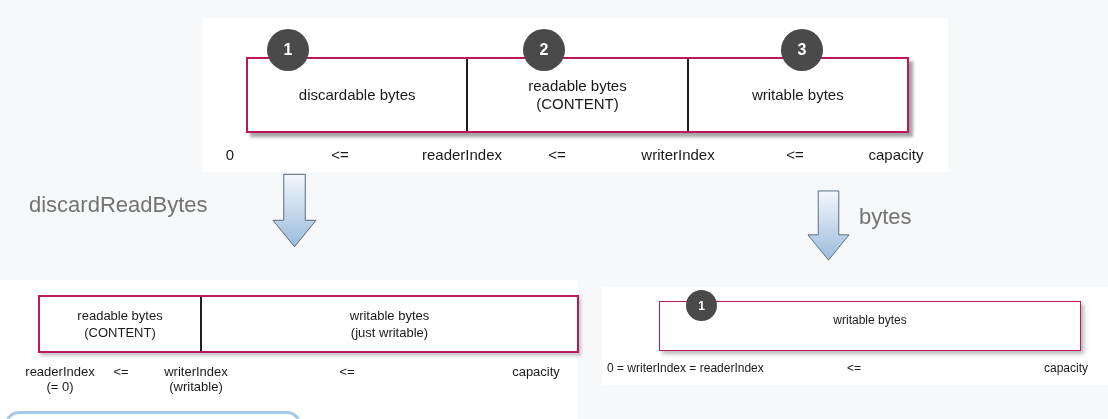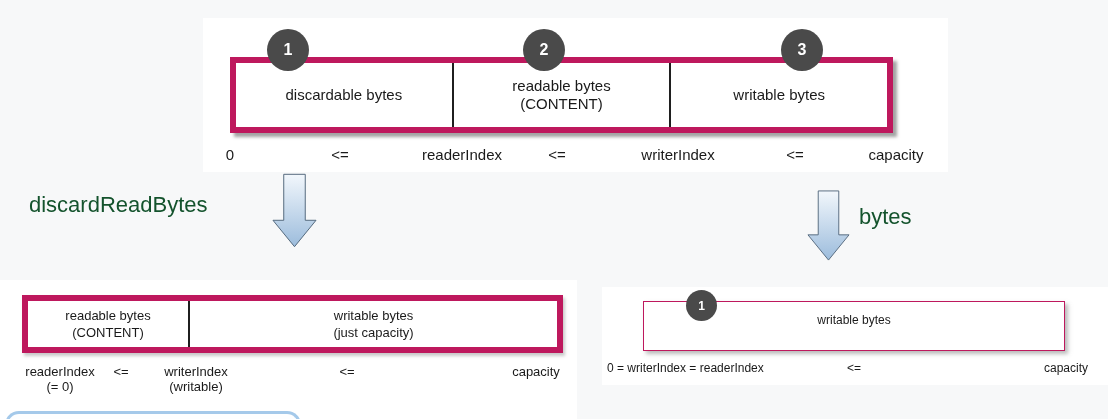--- a/index.html
+++ b/index.html
@@ -2,21 +2,21 @@
 <html><head>
 <meta charset="utf-8">
 <style>
   html,body{margin:0;padding:0;width:1108px;height:419px;overflow:hidden;
     background:#f7f8f9;font-family:"Liberation Sans","DejaVu Sans",sans-serif;color:#1a1a1a;position:relative;}
   .panel{position:absolute;background:#ffffff;}
   #panel-top{left:203px;top:18px;width:745px;height:154px;}
   #panel-bl{left:0;top:280px;width:577px;height:139px;}
   #panel-br{left:602px;top:287px;width:506px;height:98px;}
 
-  .bbox{position:absolute;background:#fff;border:6px solid #be185d;box-sizing:border-box;display:flex;}
+  .bbox{position:absolute;background:#fff;border:2px solid #be185d;box-sizing:border-box;display:flex;margin-left:16px;}
   #box-top{left:230px;top:57px;width:663px;height:76px;box-shadow:4px 4px 3px rgba(90,90,90,.55);}
   #box-bl{left:22px;top:295px;width:541px;height:58px;box-shadow:2px 3px 3px rgba(120,120,120,.4);}
   #box-br{left:643px;top:301px;width:422px;height:50px;border-width:1px;box-shadow:3px 3px 4px rgba(120,120,120,.5);}
 
   .section{display:flex;flex-direction:column;justify-content:center;align-items:center;
     text-align:center;font-size:15px;line-height:18px;}
   .sec-divider{border-right:2px solid #1f1f1f;}
   #box-top .section{flex:1 1 0;}
   #box-bl .section{font-size:13px;line-height:17px;}
   #box-bl .s1{width:160px;flex:none;}
@@ -29,21 +29,21 @@
   .badge.small{width:31px;height:31px;font-size:12px;}
   #badge1{left:267px;top:29px;} #badge2{left:523px;top:29px;} #badge3{left:781px;top:29px;}
   #badge-br{left:686px;top:290px;}
 
   .idx{position:absolute;white-space:nowrap;font-size:15px;transform:translateX(-50%);text-align:center;}
   .idx.row-top{top:146px;}
   .idx.row-bl{top:364px;font-size:13px;line-height:15px;}
   .idx.row-br{top:361px;font-size:12px;}
   .idx.leftalign{transform:none;text-align:right;}
 
-  .action-label{position:absolute;font-size:22px;color:#14532d;white-space:nowrap;}
+  .action-label{position:absolute;font-size:22px;color:#737373;white-space:nowrap;}
   #lbl-discard{left:29px;top:192px;}
   #lbl-clear{left:859px;top:204px;}
 
   .arrow{position:absolute;}
   #arrow-left{left:272px;top:173px;width:45px;height:75px;}
   #arrow-right{left:805px;top:190px;width:47px;height:71px;}
 
   #arc{position:absolute;left:5px;top:411px;width:290px;height:24px;
     border:3px solid #a4c9ea;border-bottom:none;border-radius:14px 14px 0 0;background:#fdfeff;}
 </style>
@@ -102,21 +102,21 @@
 
 <div class="panel" id="panel-bl"></div>
 
 <div class="bbox" id="box-bl">
   <div class="section s1 sec-divider">
     <span>readable bytes</span>
     <span>(CONTENT)</span>
   </div>
   <div class="section s2">
     <span>writable bytes</span>
-    <span>(just capacity)</span>
+    <span>(just writable)</span>
   </div>
 </div>
 
 <span class="idx row-bl" style="left:60px"><span>readerIndex</span><br><span>(= 0)</span></span>
 <span class="idx row-bl" style="left:121px">&lt;=</span>
 <span class="idx row-bl" style="left:196px"><span>writerIndex</span><br><span>(writable)</span></span>
 <span class="idx row-bl" style="left:347px">&lt;=</span>
 <span class="idx row-bl" style="left:536px">capacity</span>
 
 <div class="panel" id="panel-br"></div>

